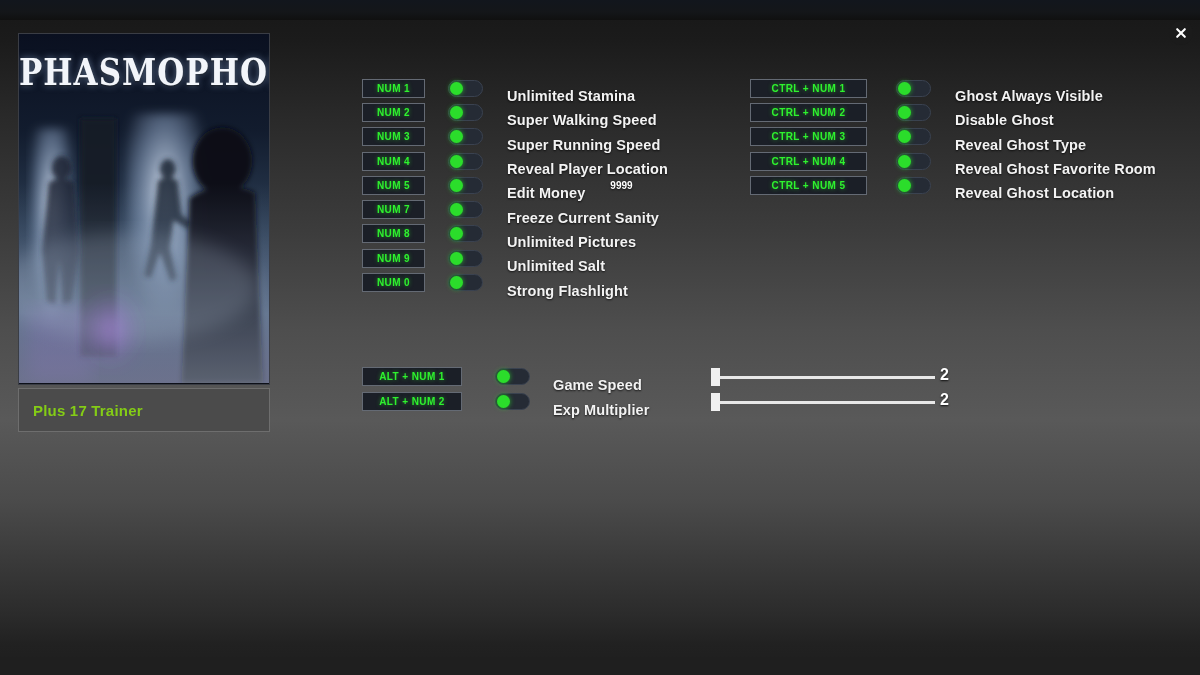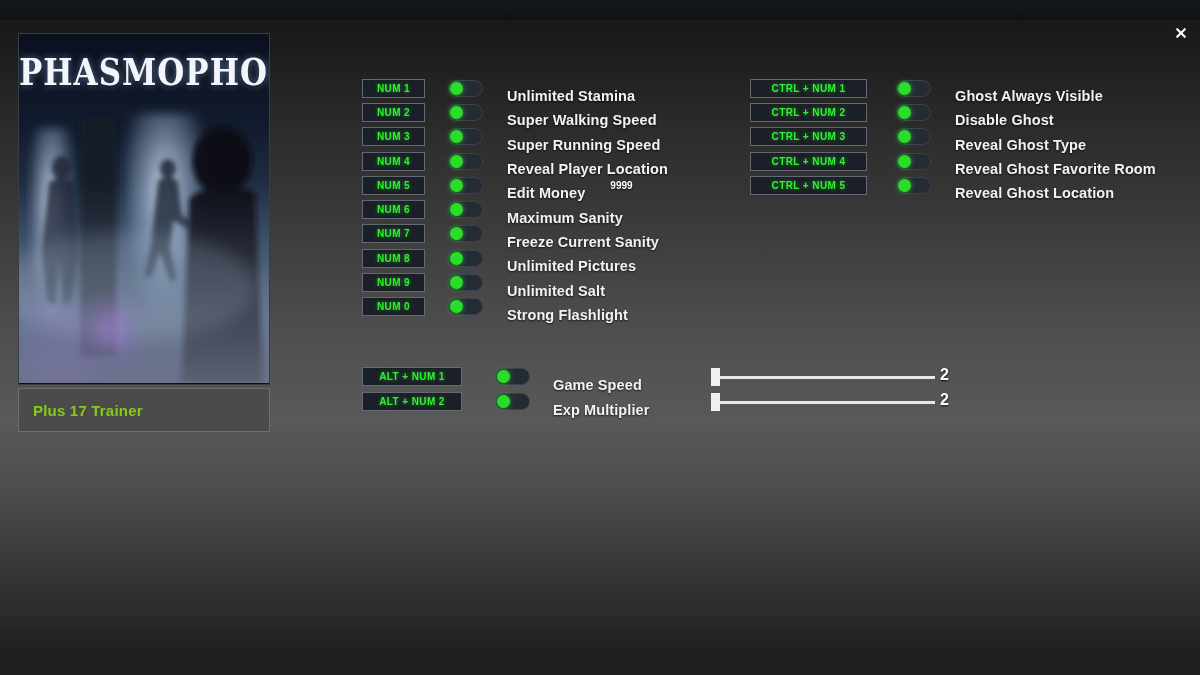--- a/index.html
+++ b/index.html
@@ -296,29 +296,20 @@
         <div class="gap1"></div>
         <div class="toggle">
           <div class="knob"></div>
         </div>
         <div class="gap2"></div>
         <div class="label">Edit Money</div>
         <div class="money-gap"></div>
         <div class="value">9999</div>
       </div>
       <div class="row">
-        <div class="hotkey">NUM 6</div>
-        <div class="gap1"></div>
-        <div class="toggle">
-          <div class="knob"></div>
-        </div>
-        <div class="gap2"></div>
-        <div class="label">Maximum Sanity</div>
-      </div>
-      <div class="row">
         <div class="hotkey">NUM 7</div>
         <div class="gap1"></div>
         <div class="toggle">
           <div class="knob"></div>
         </div>
         <div class="gap2"></div>
         <div class="label">Freeze Current Sanity</div>
       </div>
       <div class="row">
         <div class="hotkey">NUM 8</div>

